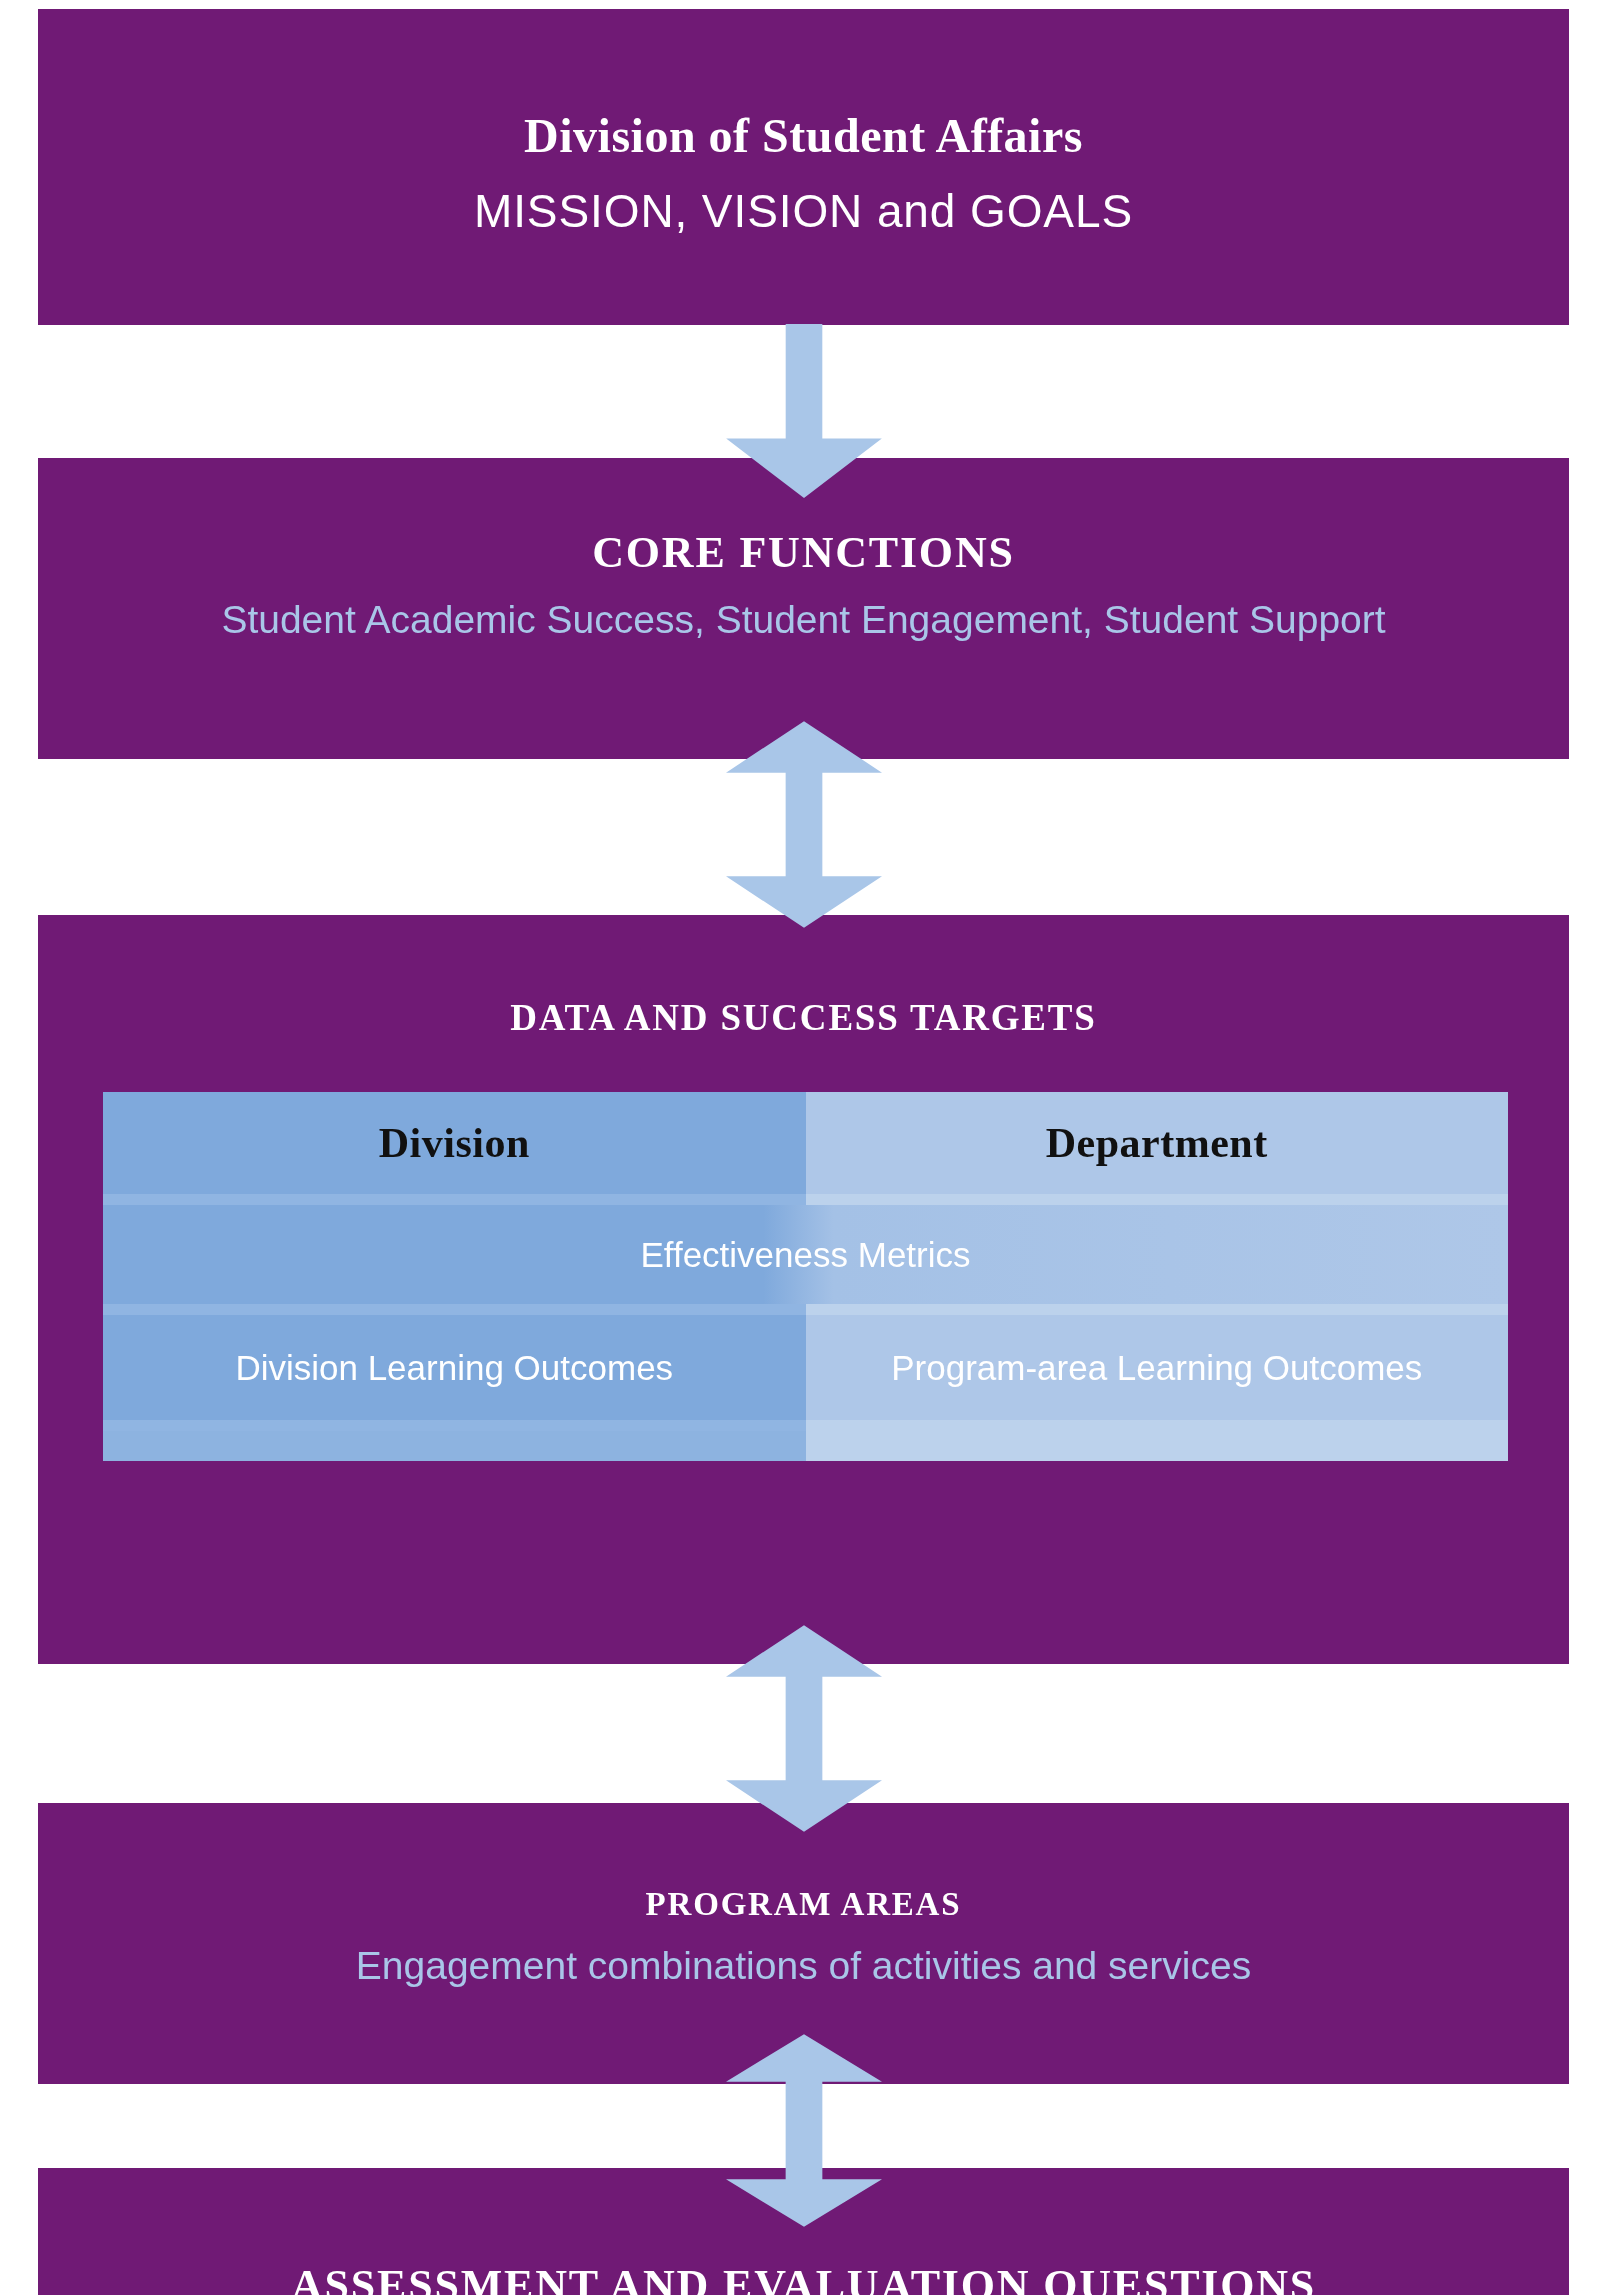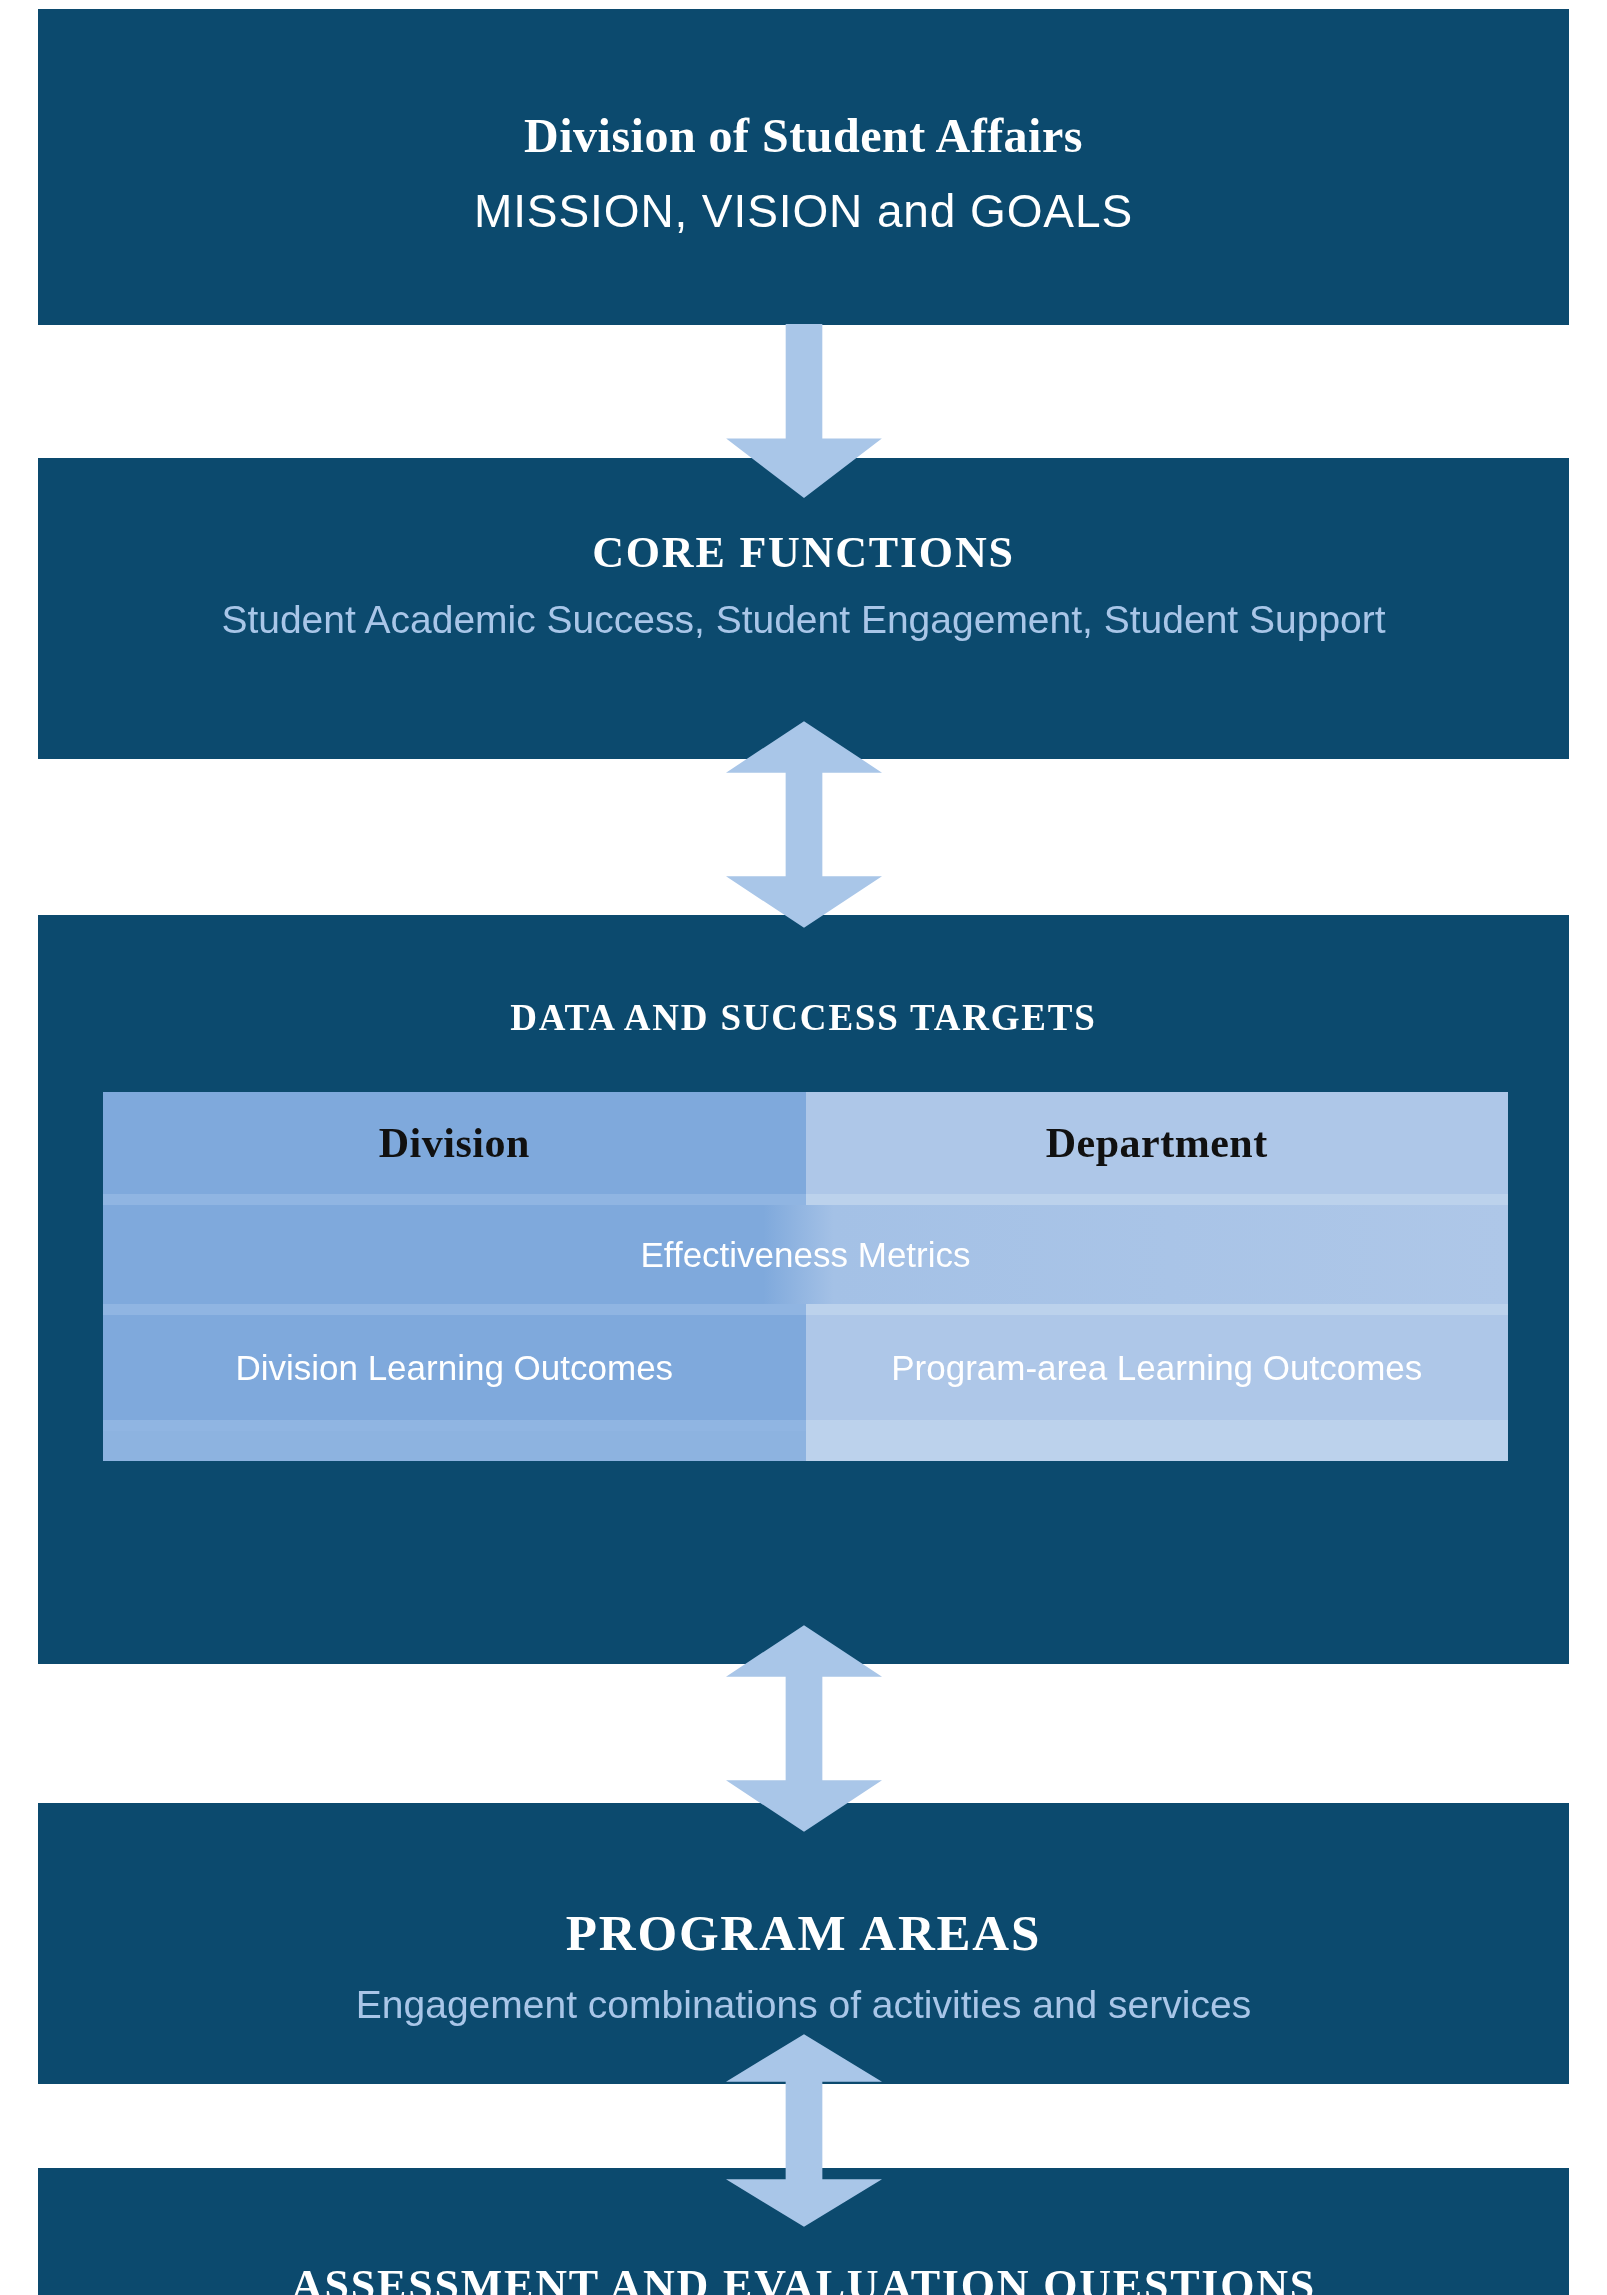--- a/index.html
+++ b/index.html
@@ -19,21 +19,21 @@
     height: 2447px;
     background: #ffffff;
     overflow: hidden;
   }
 
   
   .panel {
     position: absolute;
     left: 38px;
     width: 1531px;
-    background: #0c4a6e;
+    background: #701a75;
     box-sizing: border-box;
     display: flex;
     flex-direction: column;
     align-items: center;
     justify-content: center;
     z-index: 2;
   }
 
   .panel-title-serif {
     font-family: "Liberation Serif", "DejaVu Serif", serif;
@@ -85,21 +85,21 @@
     padding-top: 84px;
   }
   #panel-data .panel-title-serif { font-size: 37px; letter-spacing: 1.8px; margin-bottom: 0; }
 
   #panel-program {
     top: 1803px;
     height: 281px;
     justify-content: flex-start;
     padding-top: 84px;
   }
-  #panel-program .panel-title-serif { font-size: 51px; letter-spacing: 1.8px; margin-bottom: 22px; margin-top: 20px; }
+  #panel-program .panel-title-serif { font-size: 33px; letter-spacing: 1.8px; margin-bottom: 22px; }
   #panel-program .panel-sub { font-size: 39px; }
 
   #panel-assessment {
     top: 2168px;
     height: 236px;
     justify-content: center;
   }
   #panel-assessment .panel-title-serif { font-size: 44px; letter-spacing: 1.8px; }
 
   

